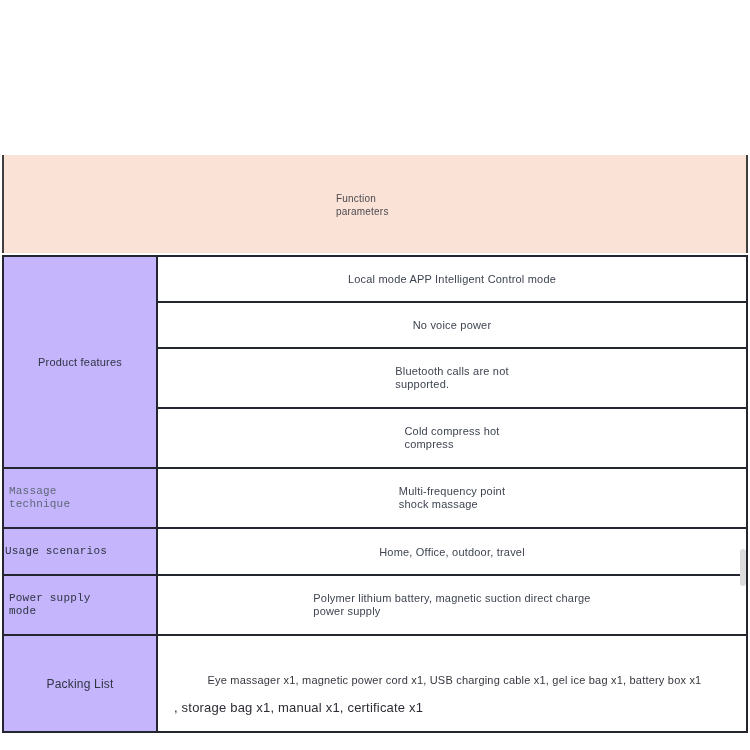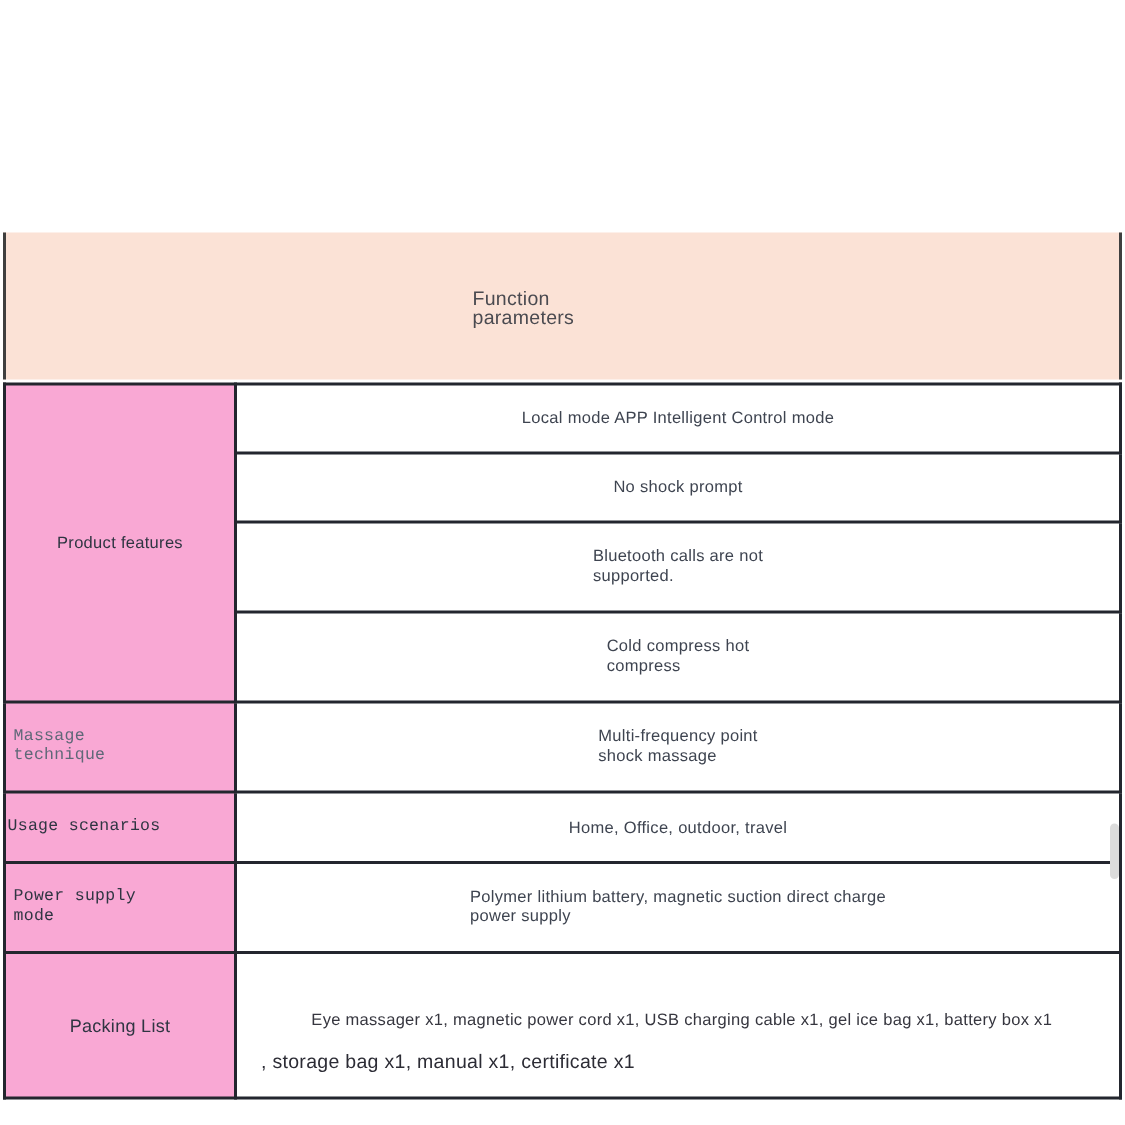--- a/index.html
+++ b/index.html
@@ -12,39 +12,39 @@
   }
   
   .band{
     position:absolute;left:2px;top:155px;
     width:742px;height:98px;
     background:#fbe2d6;
     border-left:2px solid #3f3f3f;
     border-right:2px solid #3f3f3f;
   }
   .band-title{
-    position:absolute;left:311px;top:37px;
-    font-size:13px;line-height:13px;
+    position:absolute;left:332px;top:37px;
+    font-size:10px;line-height:13px;
     color:#4a4a50;letter-spacing:.2px;
   }
   
   .spec-table{
     position:absolute;left:2px;top:255px;
     width:746px;
     border-collapse:collapse;
     table-layout:fixed;
   }
   .spec-table td{
     border:2px solid #23262e;
     vertical-align:middle;
     padding:16px;
   }
   td.label{
     width:120px;
-    background:#f9a8d4;
+    background:#c4b5fd;
     font-size:11px;
     color:#2f3542;
     text-align:center;
     letter-spacing:.2px;
   }
   td.label.left{
     text-align:left;
     padding-left:5px;
     line-height:13px;
     font-family:Liberation Mono, monospace;
@@ -105,21 +105,21 @@
         <tr class="r1">
       <td class="label" rowspan="4">
         <span>Product features</span>
       </td>
       <td class="content c-mode">
         <span>Local mode APP Intelligent Control mode</span>
       </td>
     </tr>
     <tr class="r2">
       <td class="content">
-        <span>No shock prompt</span>
+        <span>No voice power</span>
       </td>
     </tr>
     <tr class="r3">
       <td class="content bluish">
         <span class="block">
           <div>Bluetooth calls are not</div>
           <div>supported.</div>
         </span>
       </td>
     </tr>

